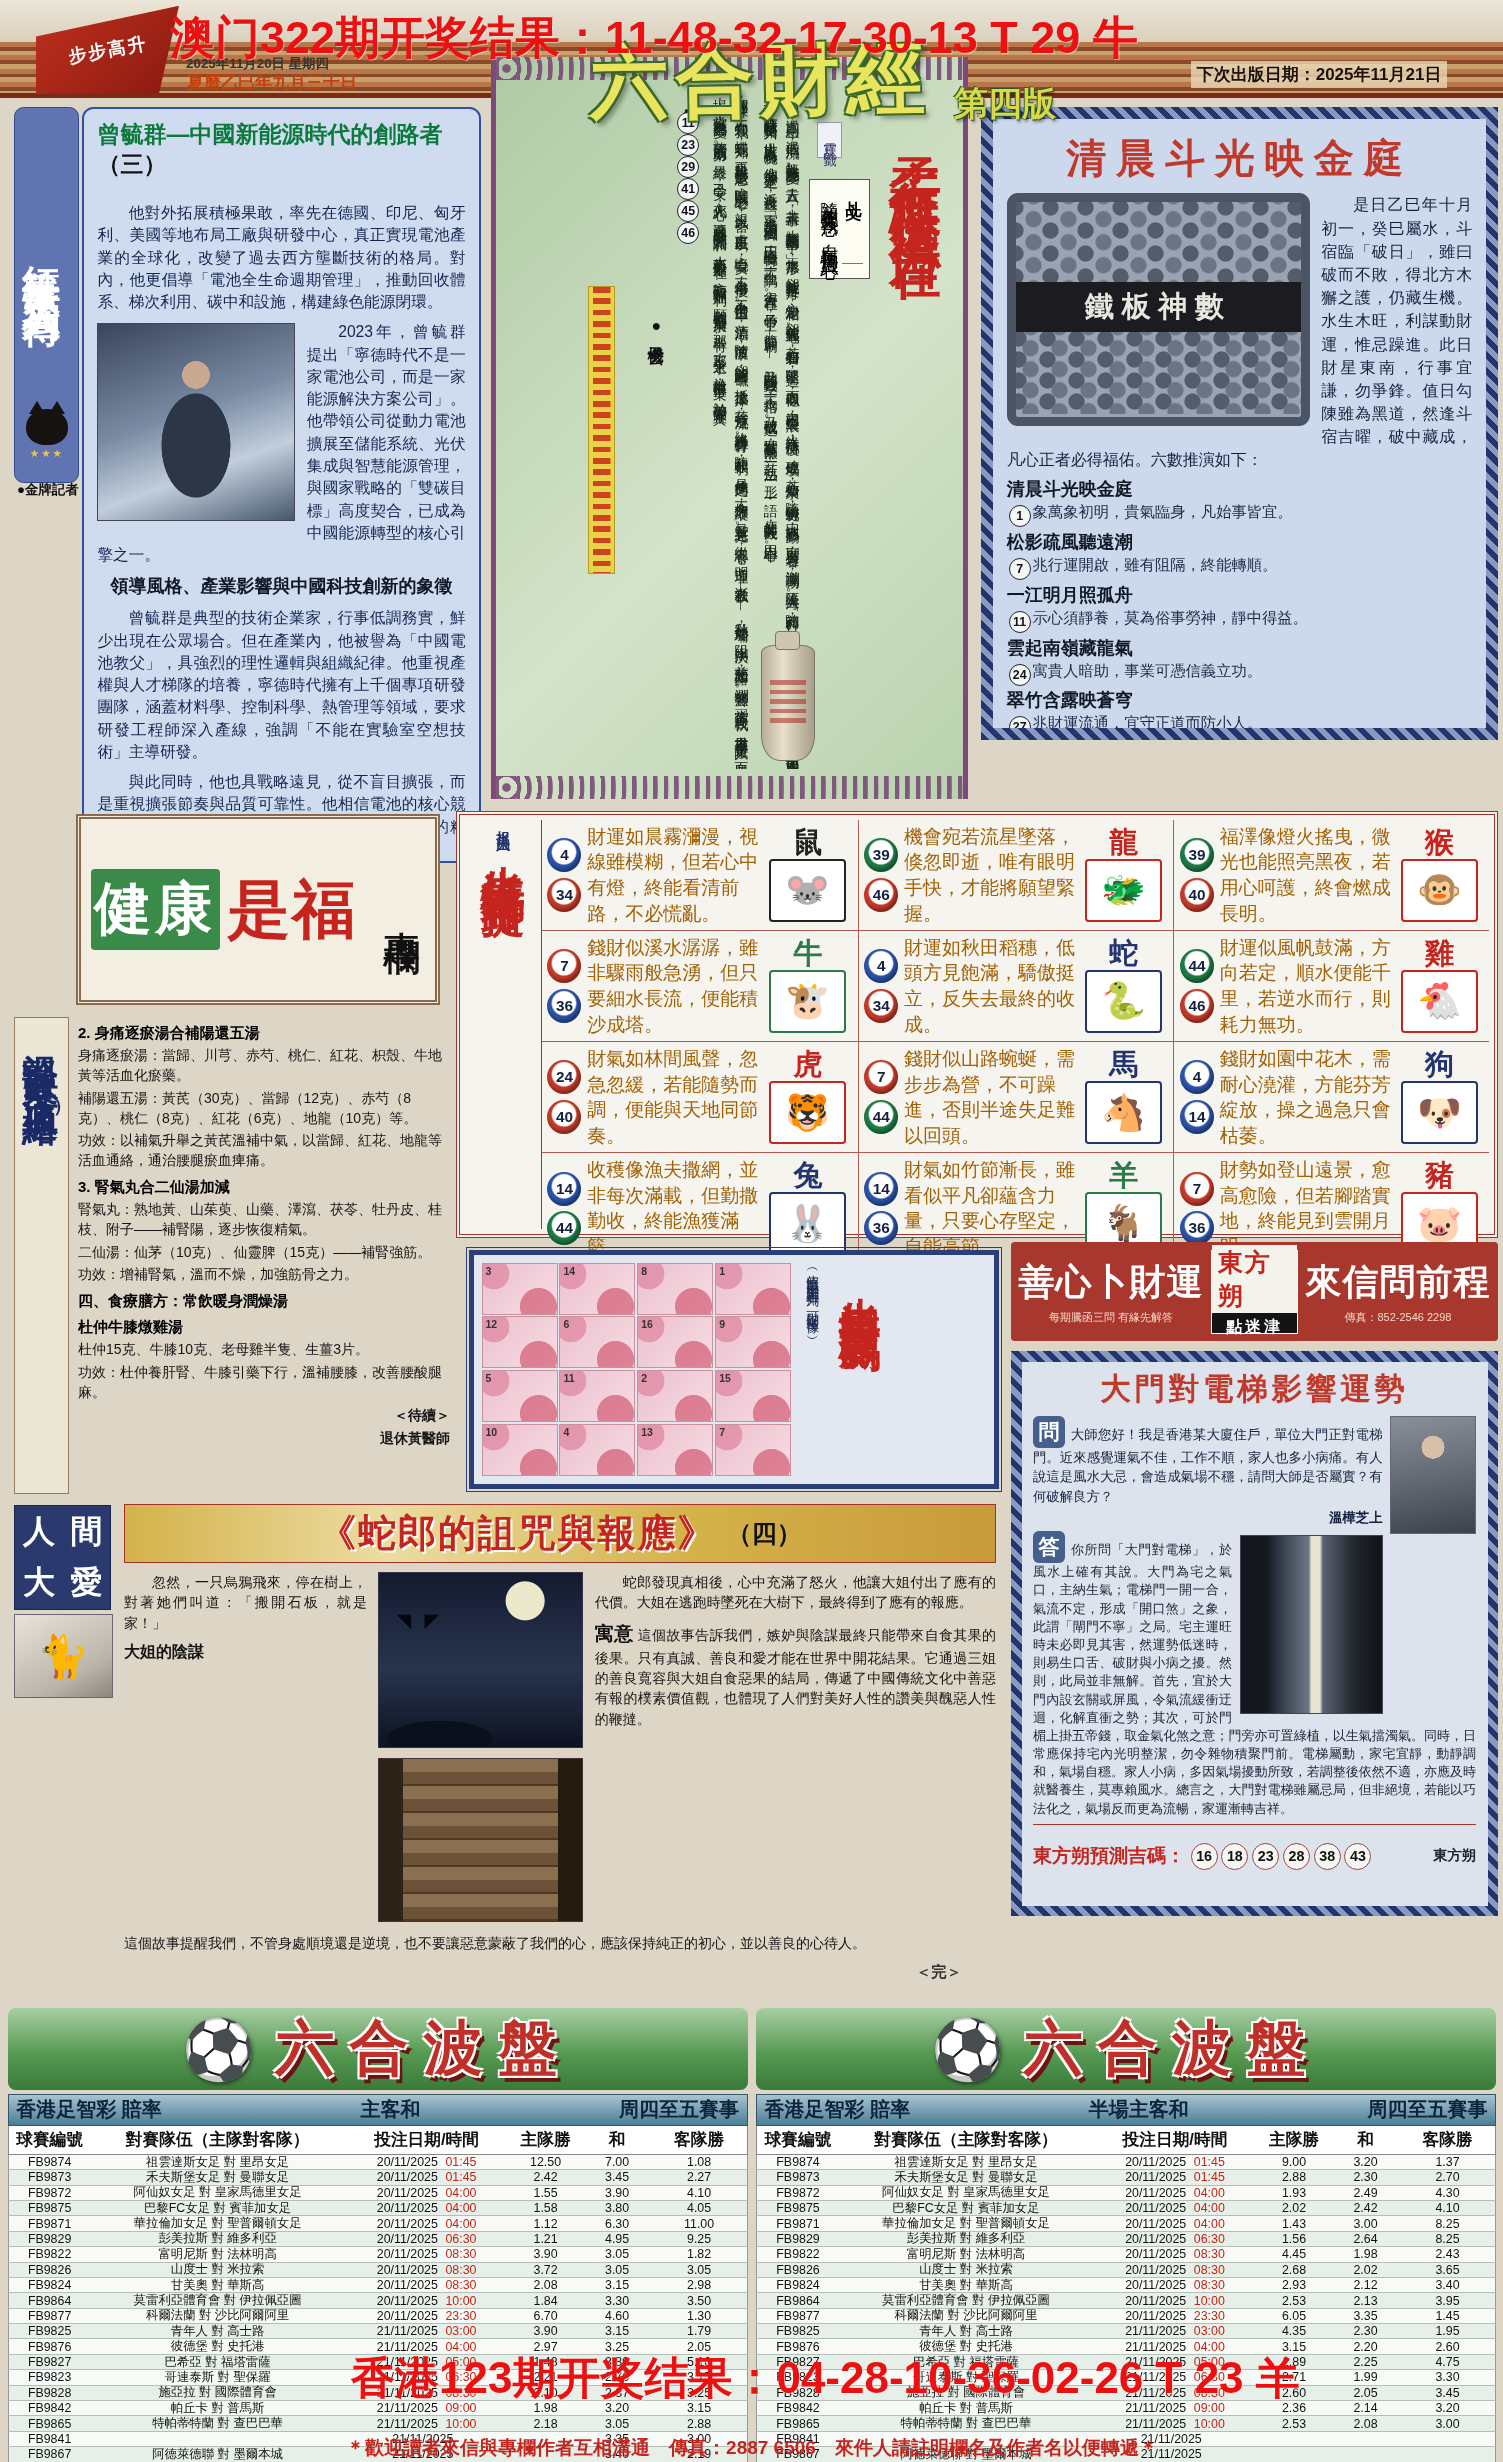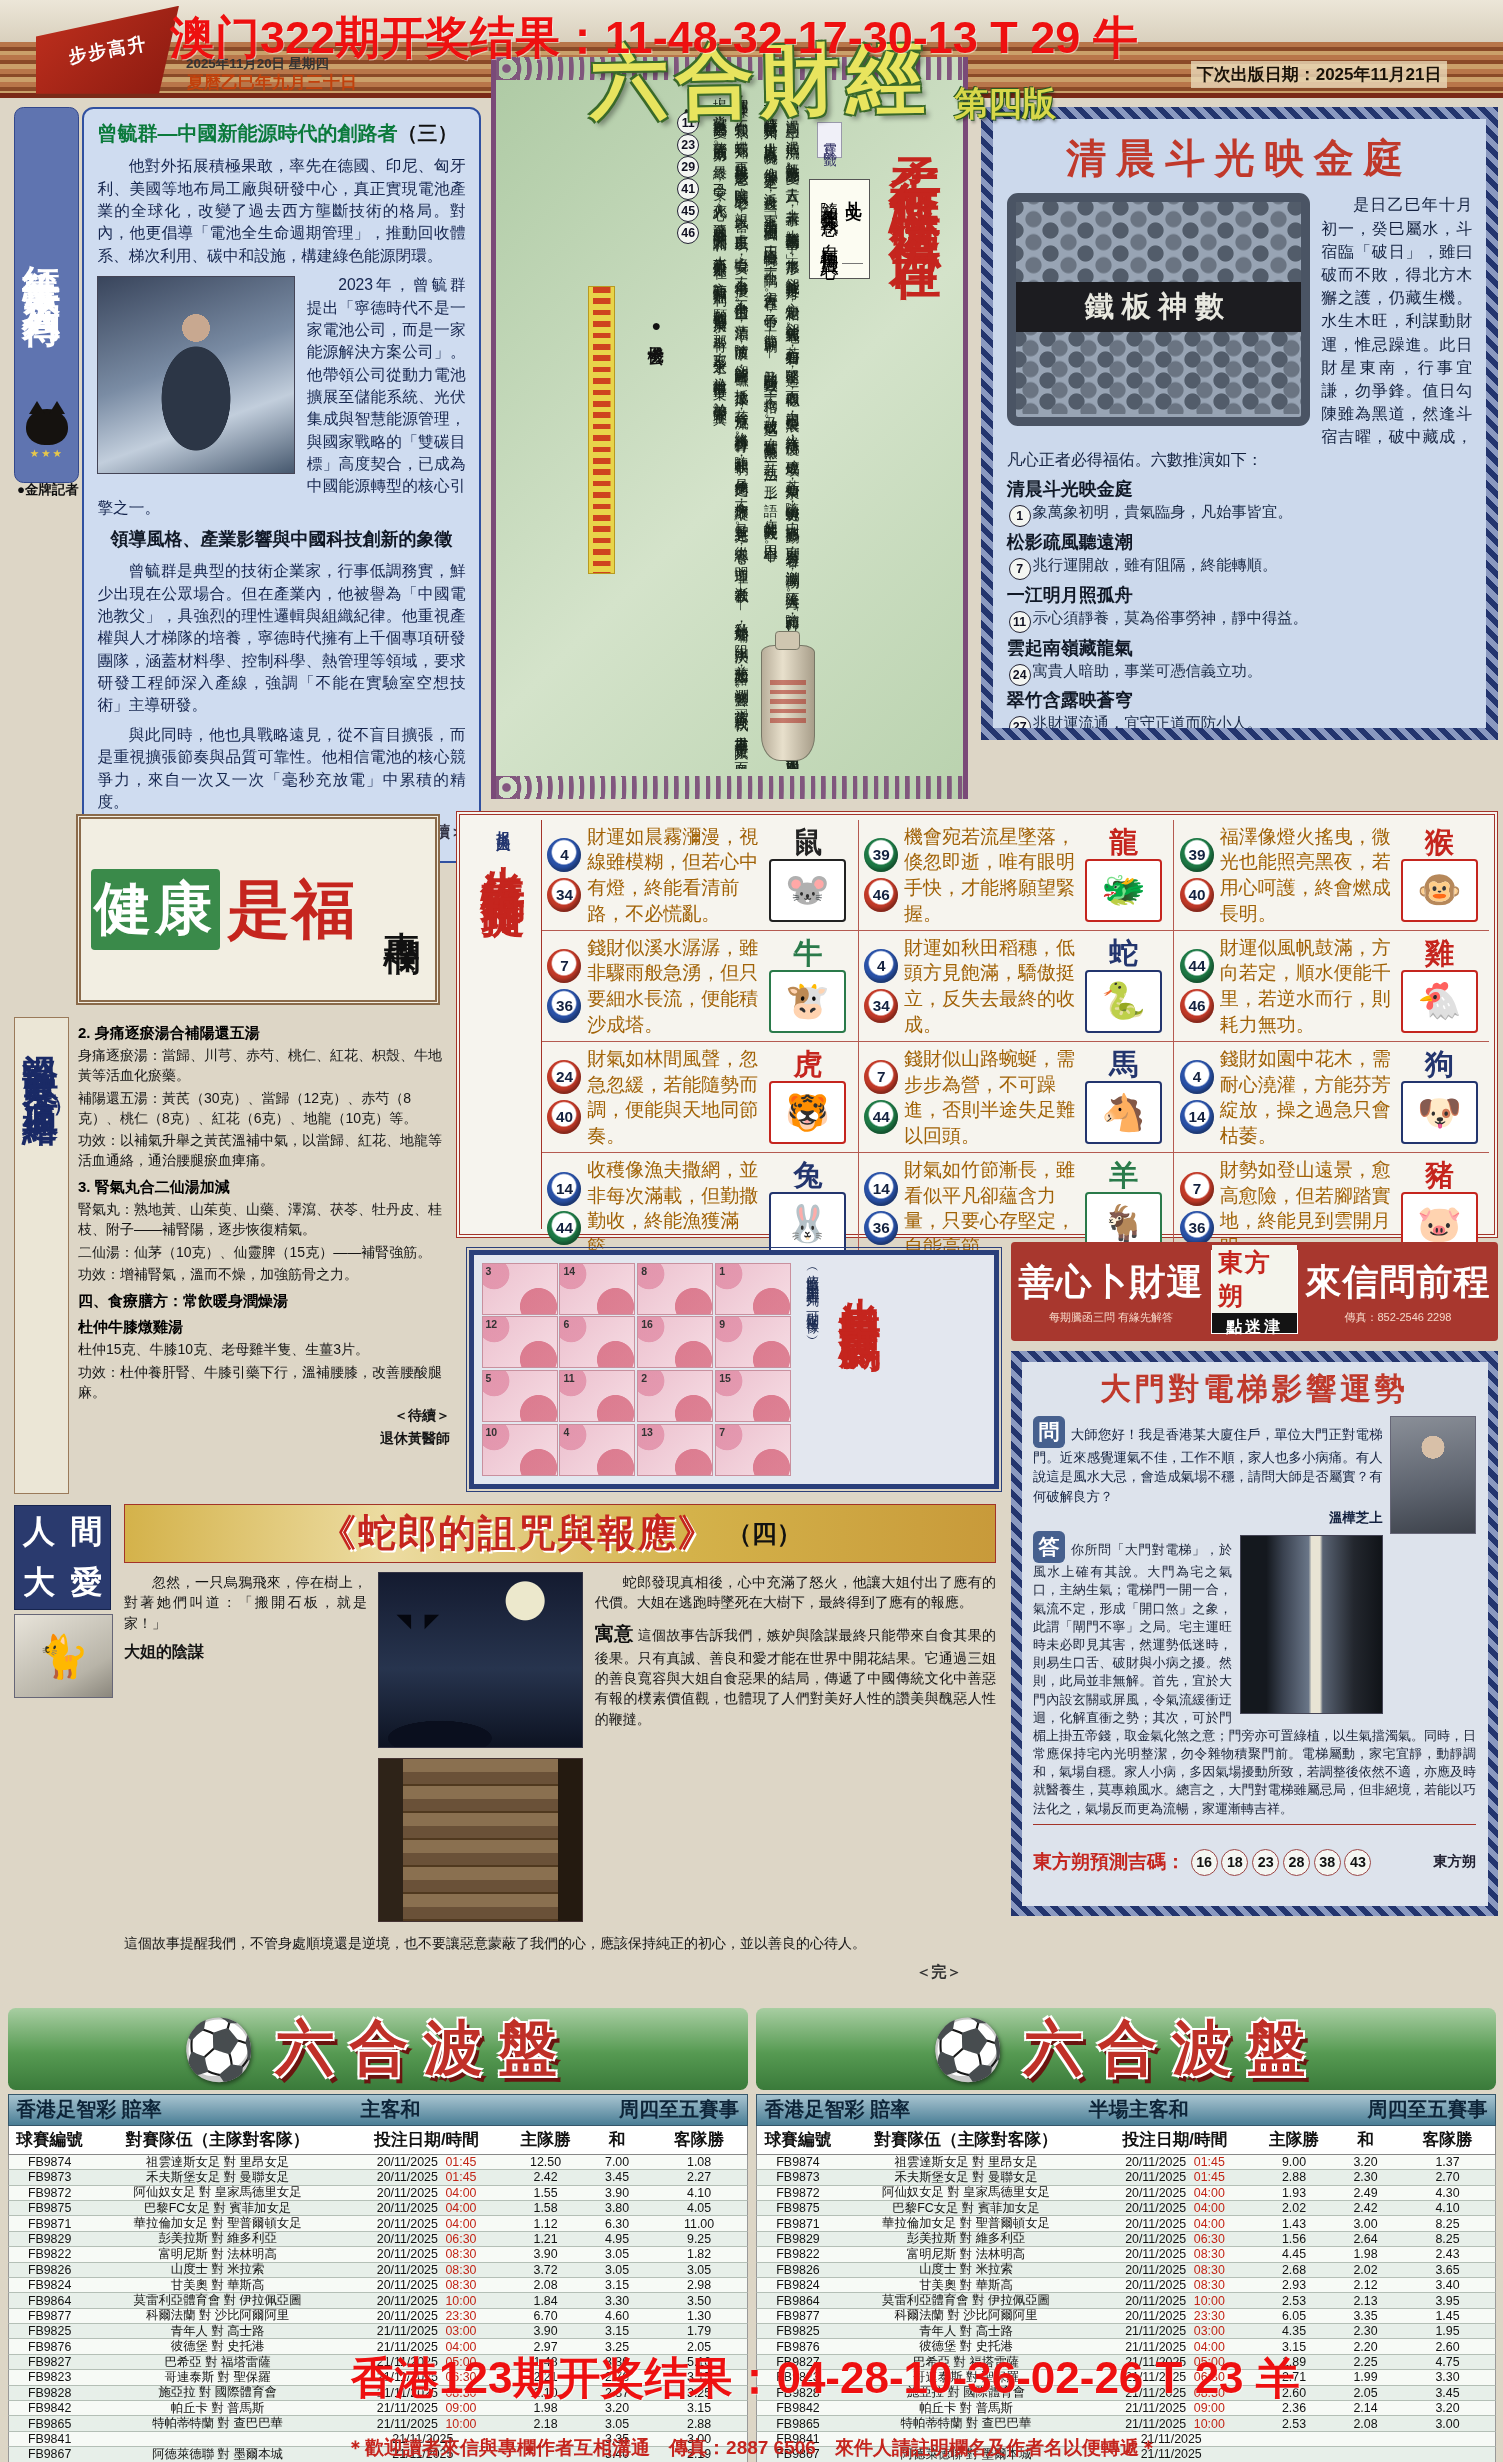--- a/index.html
+++ b/index.html
@@ -20,21 +20,21 @@
   #next-issue{left:1191px;top:61px;font-size:17px;font-weight:bold;color:#1a1208;background:rgba(232,216,184,.8);padding:1.9px 5.7px;z-index:5}
   
   #sidebar{left:14.3px;top:107px;width:63px;height:374px;background:#5f74b0;border:1.9px solid #33488c;border-radius:9.5px;color:#fff;text-align:center}
   #sidebar .t{writing-mode:vertical-rl;font-size:38px;font-weight:bold;letter-spacing:5.7px;margin-top:9.5px;height:286px}
   #cat{width:42px;height:36px;background:#15120f;border-radius:50% 50% 45% 45%;margin:5.7px auto 1.9px;position:relative}
   #cat::before,#cat::after{content:"";position:absolute;top:-8.6px;border-left:8.6px solid transparent;border-right:8.6px solid transparent;border-bottom:13.4px solid #15120f}
   #cat::before{left:2.9px}#cat::after{right:2.9px}
   #stars{color:#e8c84a;font-size:10.5px;letter-spacing:1.9px}
   #reporter{left:17px;top:481px;font-size:13.4px;font-weight:bold;color:#111}
   #article{left:82px;top:107px;width:399px;height:756px;background:#cfdcf0;border:2.9px solid #3050a0;border-radius:11.4px;padding:11.4px 13.4px;box-sizing:border-box;overflow:hidden}
-  #article h2{margin:0 0 9px;font-size:20px;line-height:1.3;color:#0b7a3c}
+  #article h2{margin:0 0 22px;font-size:23px;line-height:1.3;color:#0b7a3c}
   #article h2 .part{color:#111}
   #article p{margin:0 0 7.6px;font-size:15.7px;line-height:1.42;color:#15254e;text-align:justify;text-indent:2em}
   #art-photo{float:left;width:196px;height:196px;margin:1.9px 11.4px 5.7px 0;border:1px solid #445;background:
     radial-gradient(ellipse 57px 86px at 50% 62%,#2c3646 0 60%,transparent 61%),
     radial-gradient(circle 25px at 50% 26%,#c8a890 0 55%,transparent 56%),
     linear-gradient(160deg,#39455c,#7a8ca4 45%,#c2cedc 70%,#46586e)}
   #article .sub{font-size:18px;font-weight:bold;color:#101826;text-align:center;text-indent:0}
   #article .tail{text-align:right;font-weight:bold;color:#334;text-indent:0}
   
   #oracle{left:491px;top:57px;width:477px;height:742px;background:linear-gradient(135deg,#aecaa4,#d4e3ca 55%,#b9d2ae);border-left:5.7px solid #7a4a78;border-right:5.7px solid #7a4a78;box-sizing:border-box}
@@ -115,21 +115,21 @@
   #fengshui{left:1011px;top:1351px;width:487px;height:565px;background:repeating-linear-gradient(45deg,#23356e 0 5.7px,#8a99c0 5.7px 11.4px);padding:10.5px;box-sizing:border-box}
   #fengshui .in{width:100%;height:100%;background:#dde3ec;box-sizing:border-box;padding:7.6px 11.4px;overflow:hidden;position:relative}
   #fs-title{font-size:30.5px;font-weight:bold;color:#c0392b;text-align:center;letter-spacing:3.8px;margin:0 0 5.7px}
   .badge{display:inline-block;width:32px;height:32px;line-height:32px;background:#46608e;color:#fff;font-size:21px;font-weight:bold;text-align:center;border-radius:5.7px;margin-right:5.7px}
   #fs-q{font-size:13.4px;line-height:1.45;color:#13213f;text-align:justify}
   #fs-portrait{float:right;width:84px;height:116px;margin:0 0 3.8px 7.6px;border:1px solid #667;background:radial-gradient(circle 19px at 50% 26%,#d8c0a8 0 60%,transparent 61%),linear-gradient(170deg,#8a8f98,#5d636e 60%,#3c414a)}
   #fs-cap{float:right;writing-mode:vertical-rl;font-size:13.4px;font-weight:bold;color:#223;margin-left:3.8px}
   #fs-sign{text-align:right;font-weight:bold;color:#13213f;font-size:13.4px;margin:1.9px 0 3.8px}
   #fs-a{font-size:13px;line-height:1.4;color:#1a2338;text-align:justify}
   #fs-photo{float:right;width:141px;height:177px;margin:3.8px 0 3.8px 7.6px;background:linear-gradient(90deg,#14181e 0 18%,#3a4250 30%,#6a7688 48%,#e8e4d4 50% 56%,#5a6474 58%,#23272e 80%,#101318);border:1px solid #445}
-  #fs-pred{border-top:1.9px solid #a33328;margin-top:5.7px;padding-top:23px;font-size:19px;font-weight:bold;color:#c5251e;display:flex;align-items:center;gap:3.8px}
+  #fs-pred{border-top:1.9px solid #a33328;margin-top:5.7px;padding-top:17px;font-size:19px;font-weight:bold;color:#c5251e;display:flex;align-items:center;gap:3.8px}
   #fs-pred .cn{width:25px;height:25px;line-height:25px;font-size:14.3px;border-color:#944;color:#111}
   #fs-pred .sig{margin-left:auto;color:#223;font-size:14.3px}
   
   #st-logo{left:14.3px;top:1505px;width:97px;height:105px;background:#2a3a6e;border:1.9px solid #16244e;display:grid;grid-template-columns:1fr 1fr;place-items:center;color:#fff;font-size:32px;font-weight:bold;box-sizing:border-box}
   #st-cat{left:14.3px;top:1614px;width:97px;height:82px;background:linear-gradient(150deg,#e8e4da,#b8b4a8 70%,#8a867c);border:1px solid #667;display:flex;align-items:center;justify-content:center;font-size:42px}
   #st-title{left:124px;top:1504px;width:872px;height:59px;background:linear-gradient(90deg,#d4b24a,#ecdca2 30%,#d4b24a 65%,#c89a3a);border:1.9px solid #a33328;display:flex;align-items:center;justify-content:center;box-sizing:border-box}
   #st-title .t{font-size:38px;font-weight:bold;color:#c5251e;text-shadow:1.9px 1.9px 0 #fff;font-family:"Liberation Serif",serif;letter-spacing:1.9px}
   #st-title .p{font-size:25px;font-weight:bold;color:#111;margin-left:9.5px}
   #st-body{left:124px;top:1572px;width:872px;height:382px;display:flex;gap:11.4px}
   #st-body .ca{width:243px;font-size:14px;line-height:1.45;color:#141414;text-align:justify}

